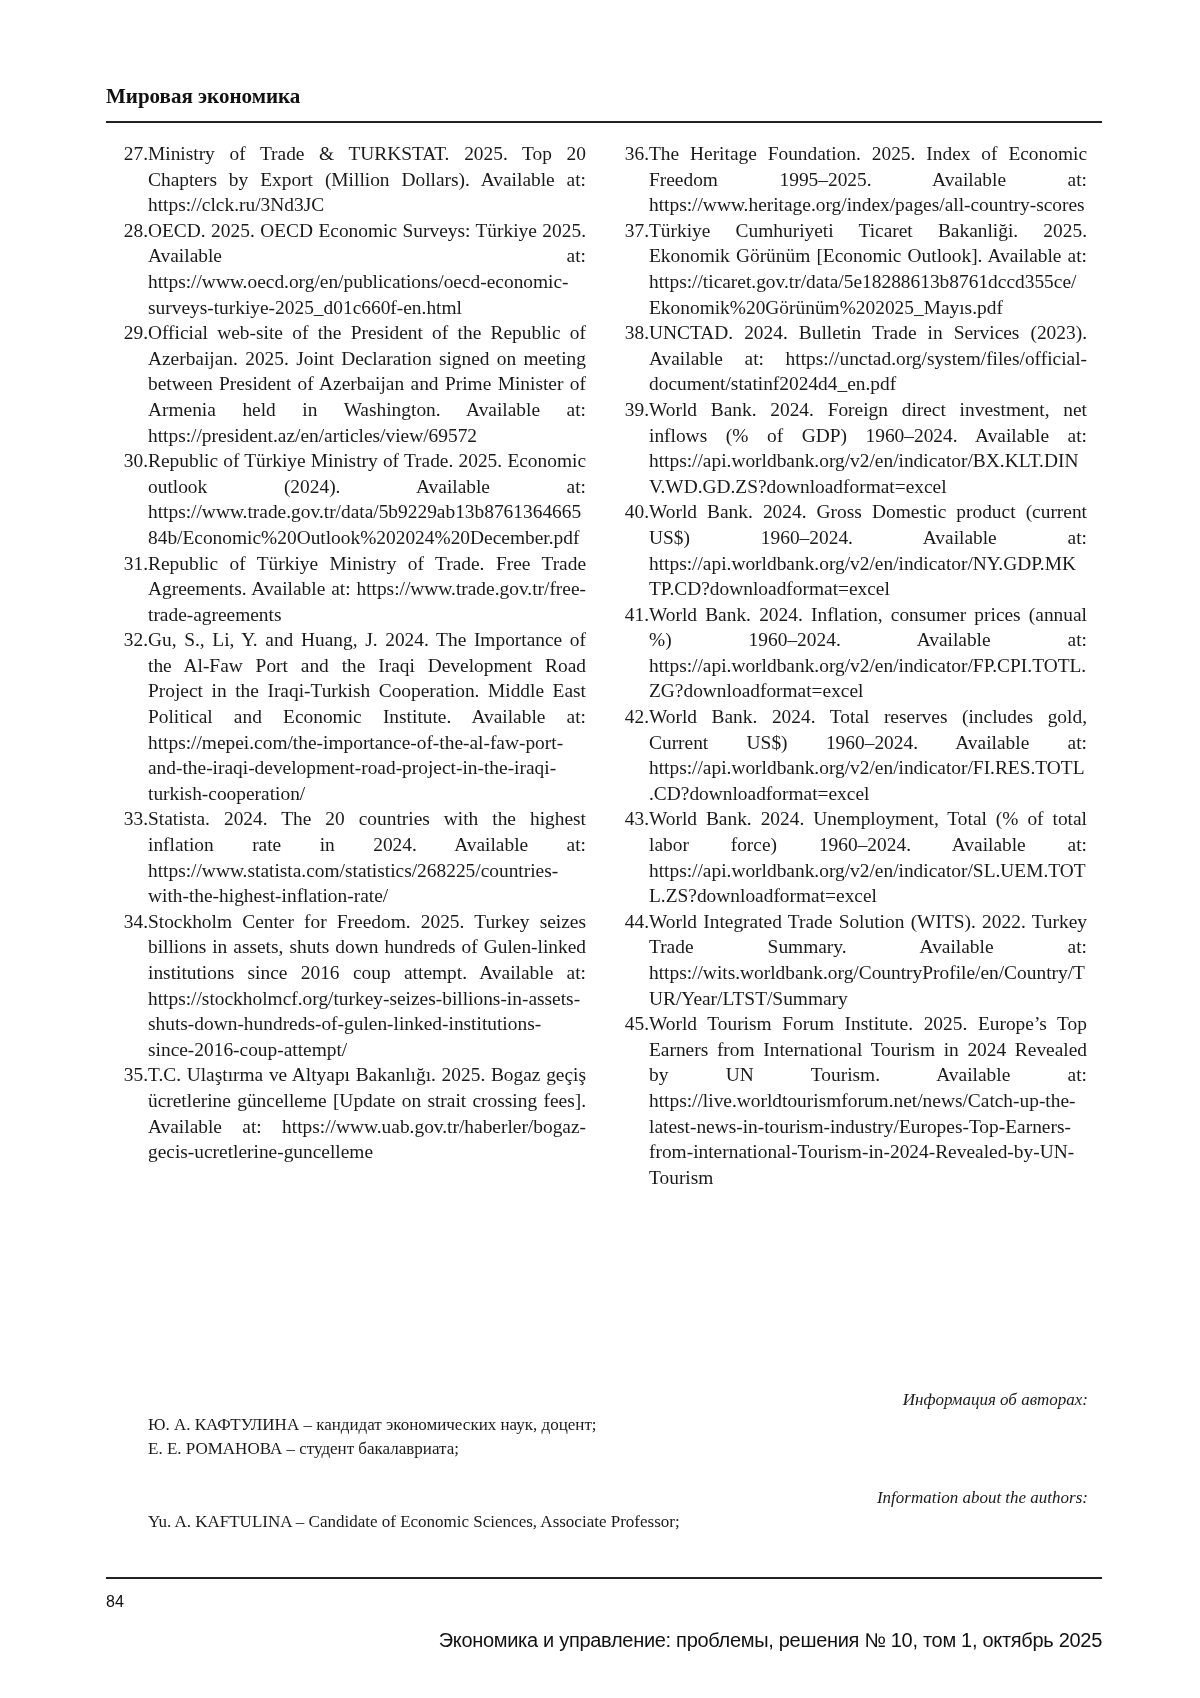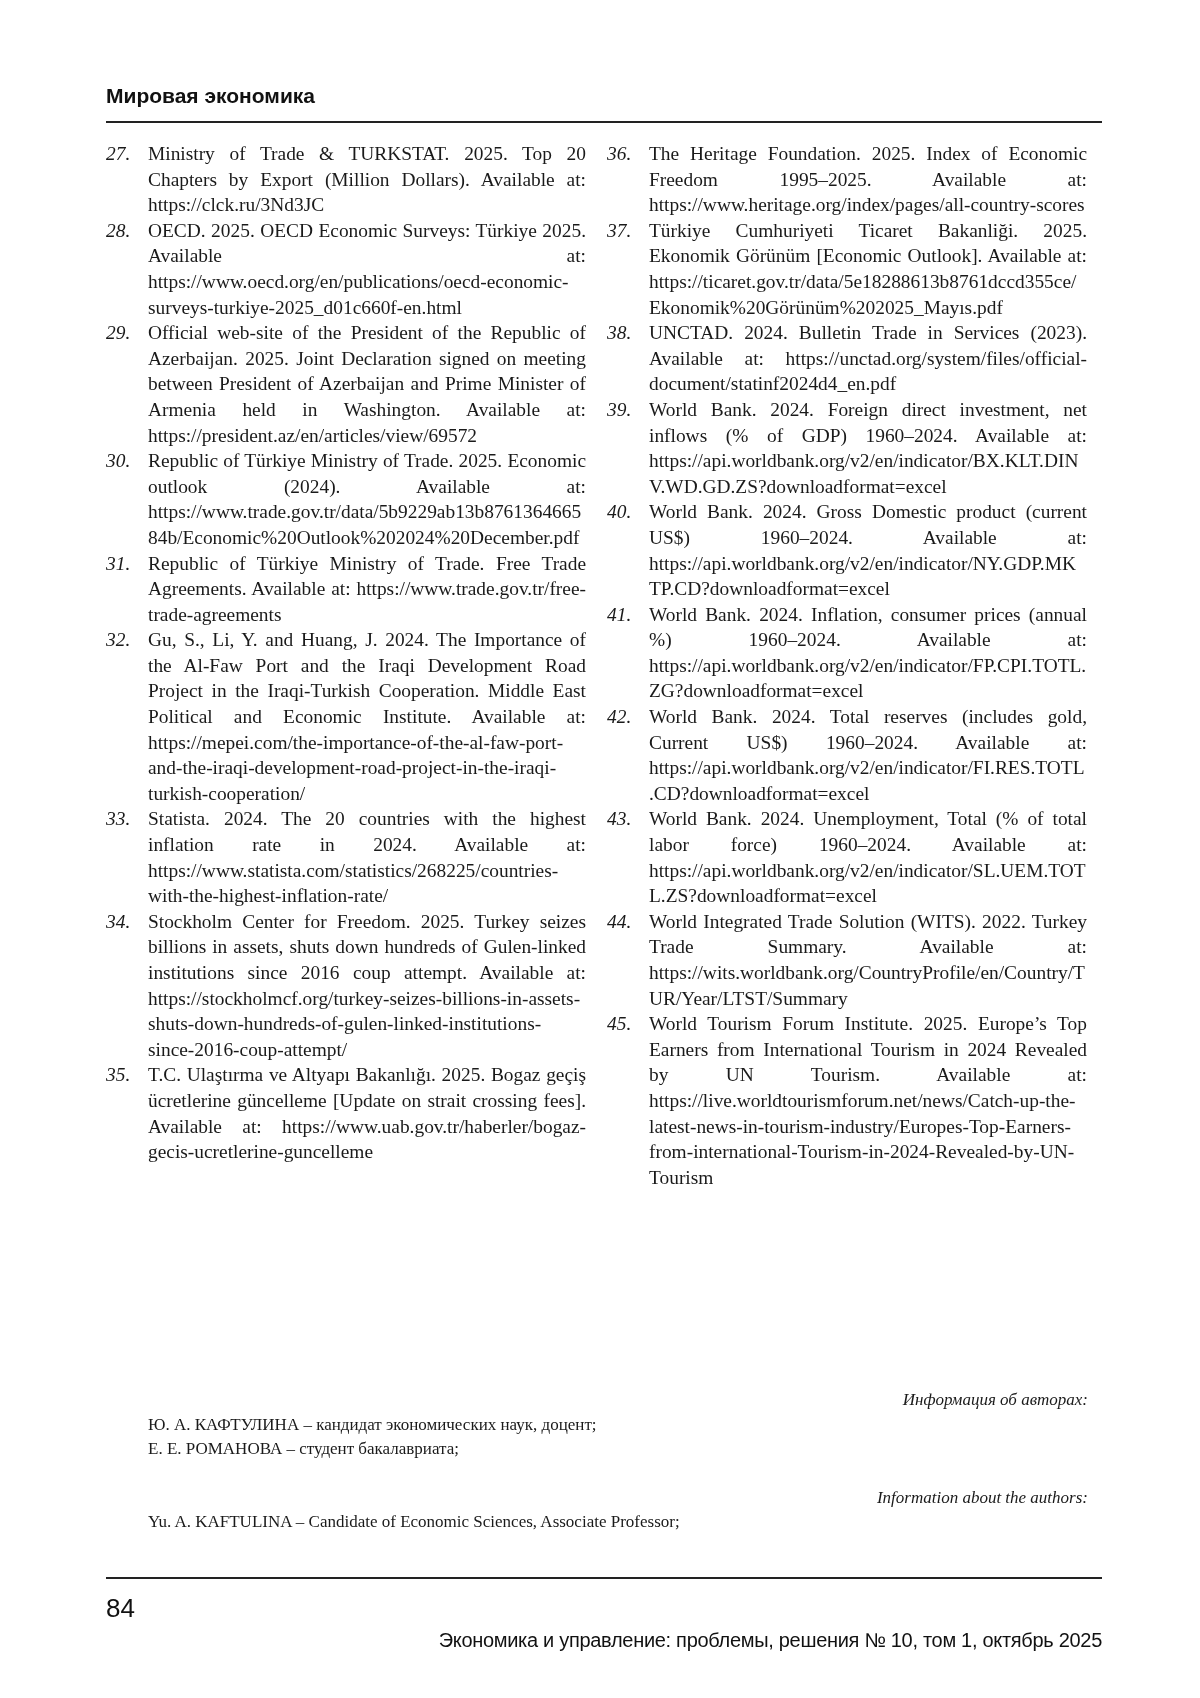--- a/index.html
+++ b/index.html
@@ -1,41 +1,41 @@
 <!DOCTYPE html>
 <html><head>
 <meta charset="utf-8">
 <style>
   html, body { margin: 0; padding: 0; background: #ffffff; }
   body { width: 1200px; height: 1698px; position: relative; overflow: hidden; color: #1a1a1a; }
   .page-header {
     position: absolute; left: 106px; top: 84px;
-    font-family: Liberation Sans, sans-serif; font-weight: bold; font-size: 21px; color: #111; text-align: center;
+    font-family: Liberation Serif, serif; font-weight: bold; font-size: 21px; color: #111; text-align: center;
   }
   .rule { position: absolute; left: 106px; width: 996px; height: 2px; background: #222; }
   .rule.top { top: 121px; }
   .rule.bottom { top: 1577px; }
   .col {
     position: absolute; top: 141px; width: 480px;
     font-family: "Liberation Serif", serif; font-size: 19.4px; line-height: 25.6px; color: #1a1a1a;
   }
   .col.left { left: 106px; }
   .col.right { left: 607px; }
   .ref { display: flex; align-items: flex-start; }
-  .ref-num { width: 42px; flex: 0 0 42px; text-align: left; font-style: italic; }
+  .ref-num { width: 42px; flex: 0 0 42px; text-align: right; }
   .ref-text { flex: 1; text-align: justify; word-break: break-word; overflow-wrap: anywhere; hyphens: manual; font-family: Liberation Serif, serif; }
   .authors {
     position: absolute; left: 148px; top: 1388px; width: 940px;
     font-family: "Liberation Serif", serif; font-size: 17px; line-height: 24.5px; color: #1a1a1a;
   }
   .authors .title { font-style: italic; text-align: right; }
   .authors .gap { height: 24px; }
   .footer-num {
     position: absolute; left: 106px; top: 1593px;
-    font-family: "Liberation Sans", sans-serif; font-size: 26px; color: #111;
+    font-family: "Liberation Sans", sans-serif; font-size: 16px; color: #111;
   }
   .footer-journal {
     position: absolute; right: 98px; top: 1593px;
     font-family: "Liberation Sans", sans-serif; font-size: 20px; color: #111; letter-spacing: -0.3px; margin-top: 36px;
   }
 </style>
 </head>
 <body>
 
 <div class="page-header">Мировая экономика</div>

